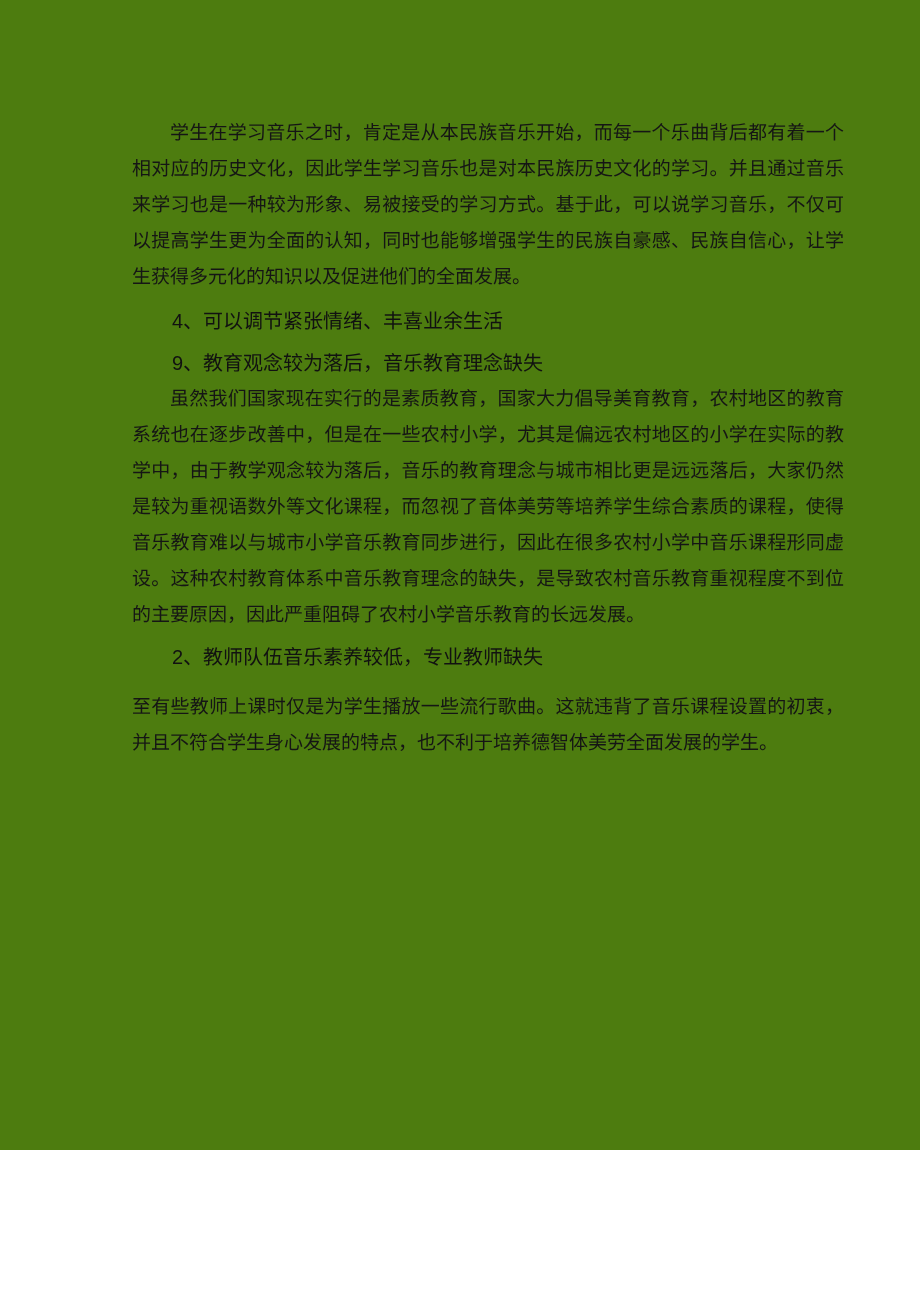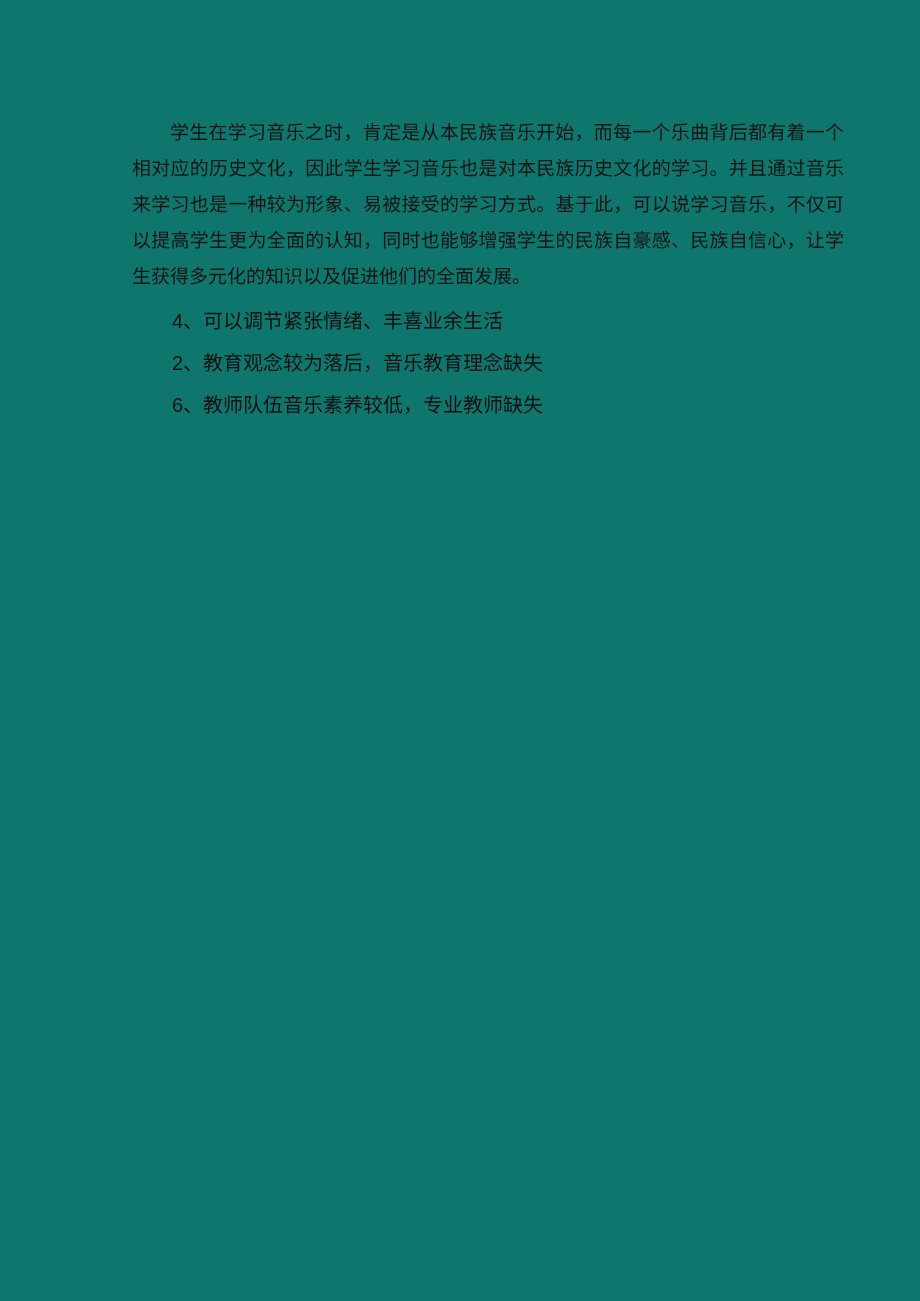--- a/index.html
+++ b/index.html
@@ -4,23 +4,23 @@
 <style>
   html, body {
     margin: 0;
     padding: 0;
     background: #ffffff;
   }
   .page {
     position: relative;
     box-sizing: border-box;
     width: 920px;
-    height: 1301px;
+    height: 1150px;
     margin: 0;
-    background: #0f766e;
+    background: #4d7c0f;
     color: #151515;
     padding: 115px 76px 0 132px;
     overflow: hidden;
   }
   .body-para {
     margin: 0;
     font-family: "Liberation Serif", serif;
     font-size: 19px;
     line-height: 36px;
     text-align: justify;
@@ -60,20 +60,22 @@
 <body>
 
 <div class="page">
 
   <p class="body-para">学生在学习音乐之时，肯定是从本民族音乐开始，而每一个乐曲背后都有着一个相对应的历史文化，因此学生学习音乐也是对本民族历史文化的学习。并且通过音乐来学习也是一种较为形象、易被接受的学习方式。基于此，可以说学习音乐，不仅可以提高学生更为全面的认知，同时也能够增强学生的民族自豪感、民族自信心，让学生获得多元化的知识以及促进他们的全面发展。</p>
 
   <h3 class="sub-heading">4、可以调节紧张情绪、丰喜业余生活</h3>
 
 
 
-  <h3 class="sub-heading tight">2、教育观念较为落后，音乐教育理念缺失</h3>
+  <h3 class="sub-heading tight">9、教育观念较为落后，音乐教育理念缺失</h3>
+
+  <p class="body-para">虽然我们国家现在实行的是素质教育，国家大力倡导美育教育，农村地区的教育系统也在逐步改善中，但是在一些农村小学，尤其是偏远农村地区的小学在实际的教学中，由于教学观念较为落后，音乐的教育理念与城市相比更是远远落后，大家仍然是较为重视语数外等文化课程，而忽视了音体美劳等培养学生综合素质的课程，使得音乐教育难以与城市小学音乐教育同步进行，因此在很多农村小学中音乐课程形同虚设。这种农村教育体系中音乐教育理念的缺失，是导致农村音乐教育重视程度不到位的主要原因，因此严重阻碍了农村小学音乐教育的长远发展。</p>
+
+  <h3 class="sub-heading tight">2、教师队伍音乐素养较低，专业教师缺失</h3>
 
 
-  <h3 class="sub-heading tight">6、教师队伍音乐素养较低，专业教师缺失</h3>
-
-
+  <p class="body-para no-indent continuation">至有些教师上课时仅是为学生播放一些流行歌曲。这就违背了音乐课程设置的初衷，并且不符合学生身心发展的特点，也不利于培养德智体美劳全面发展的学生。</p>
 
 </div>
 
 </body></html>

